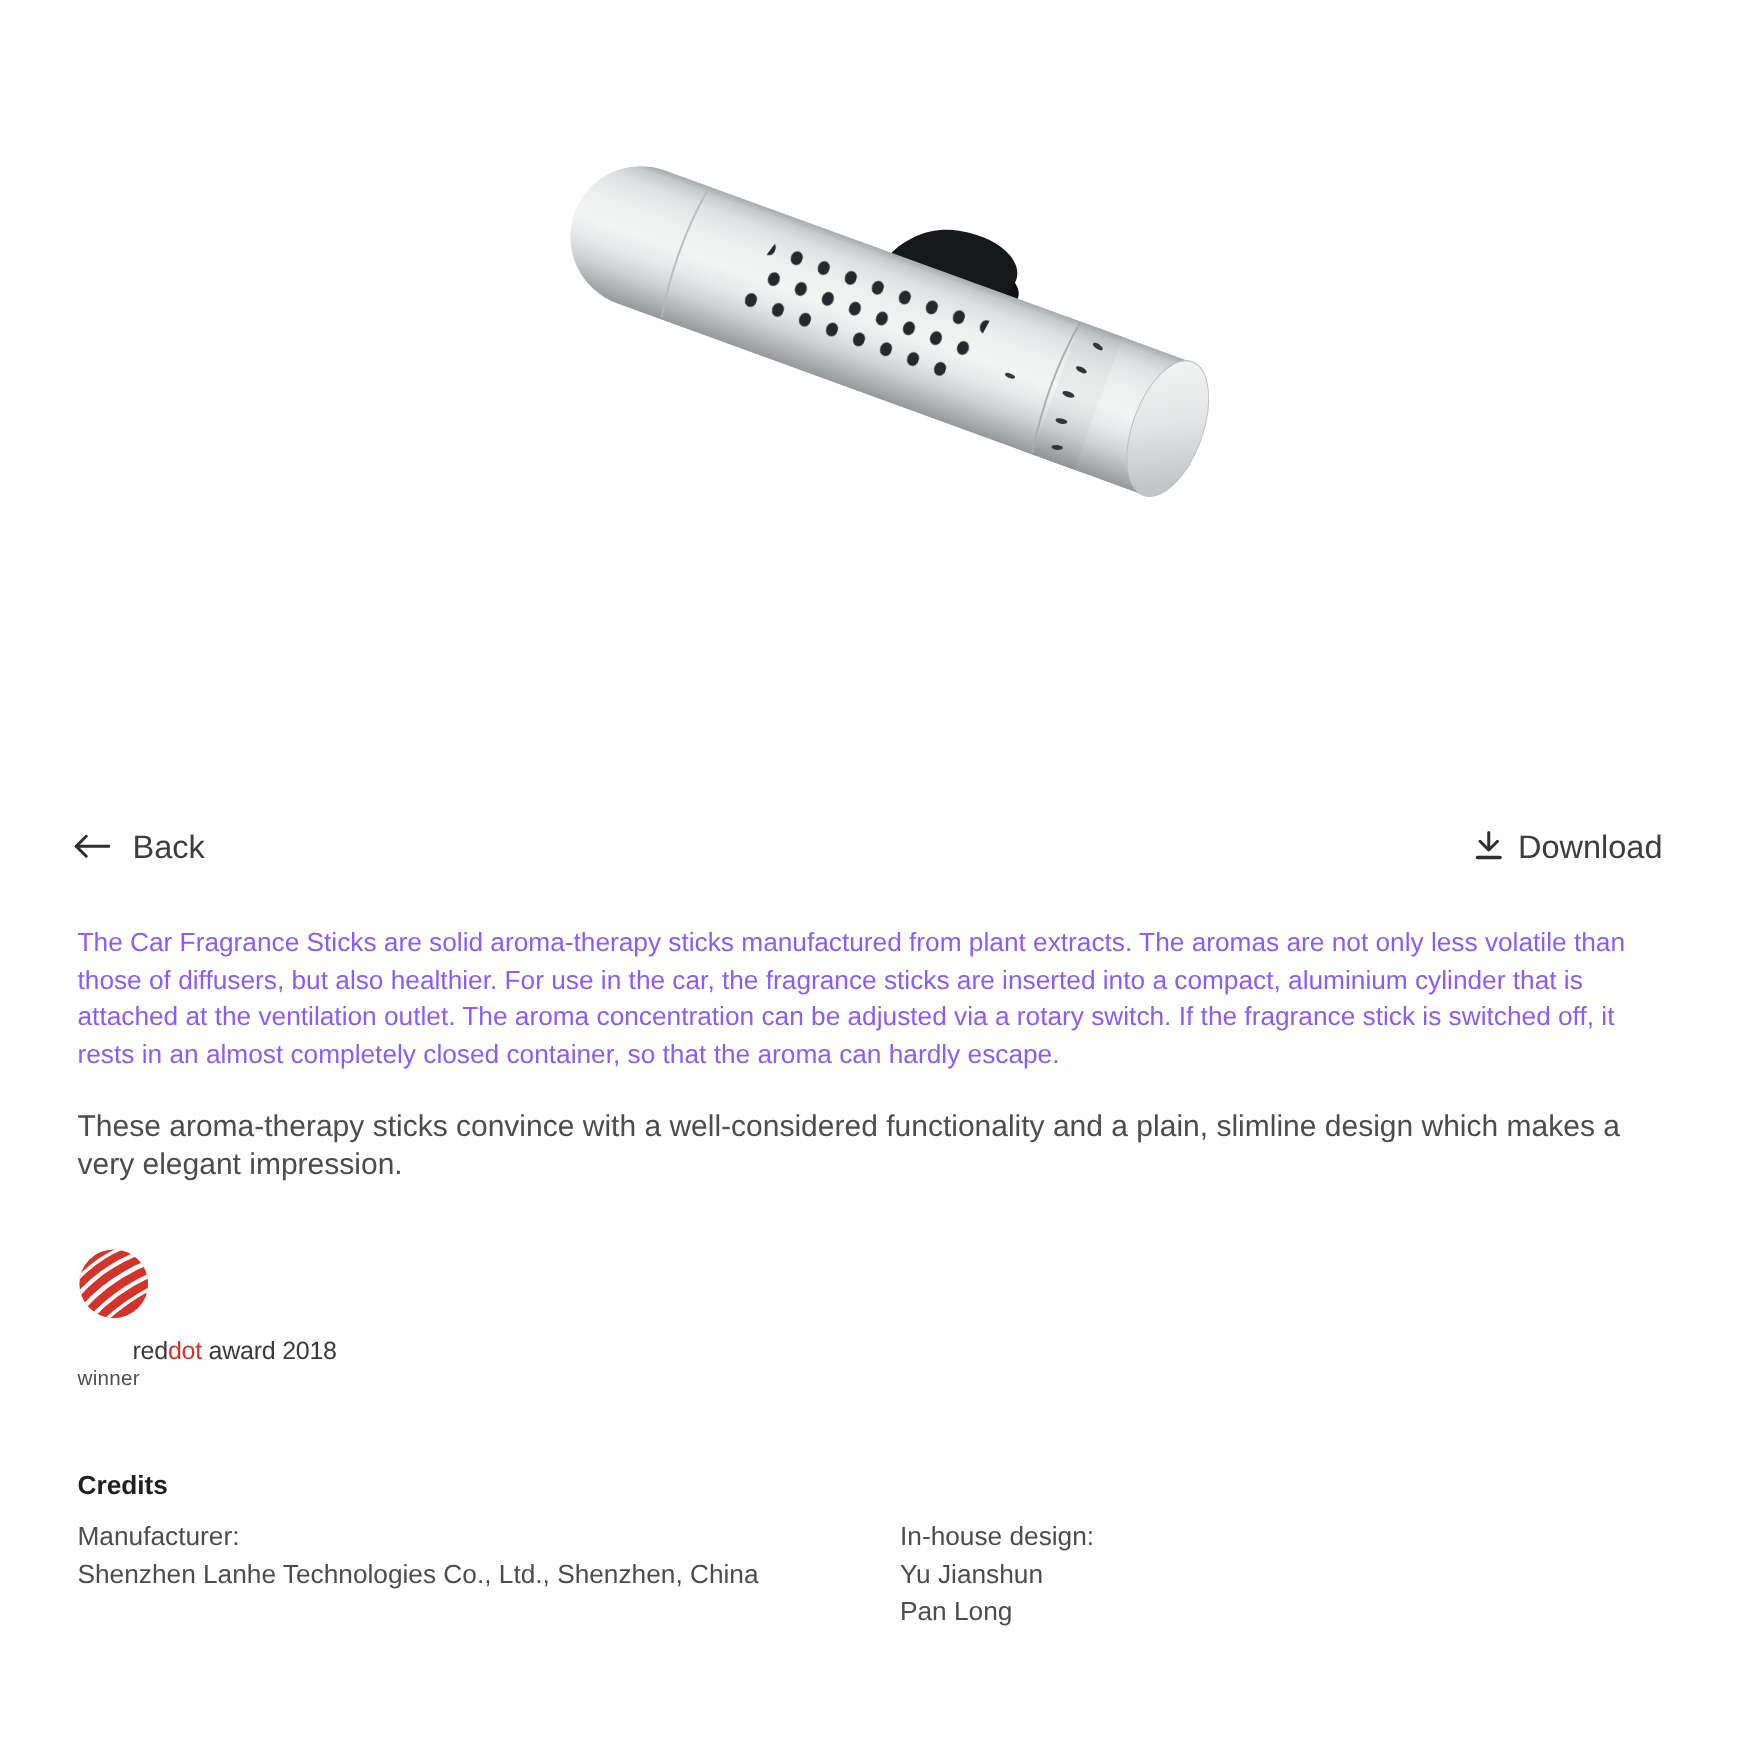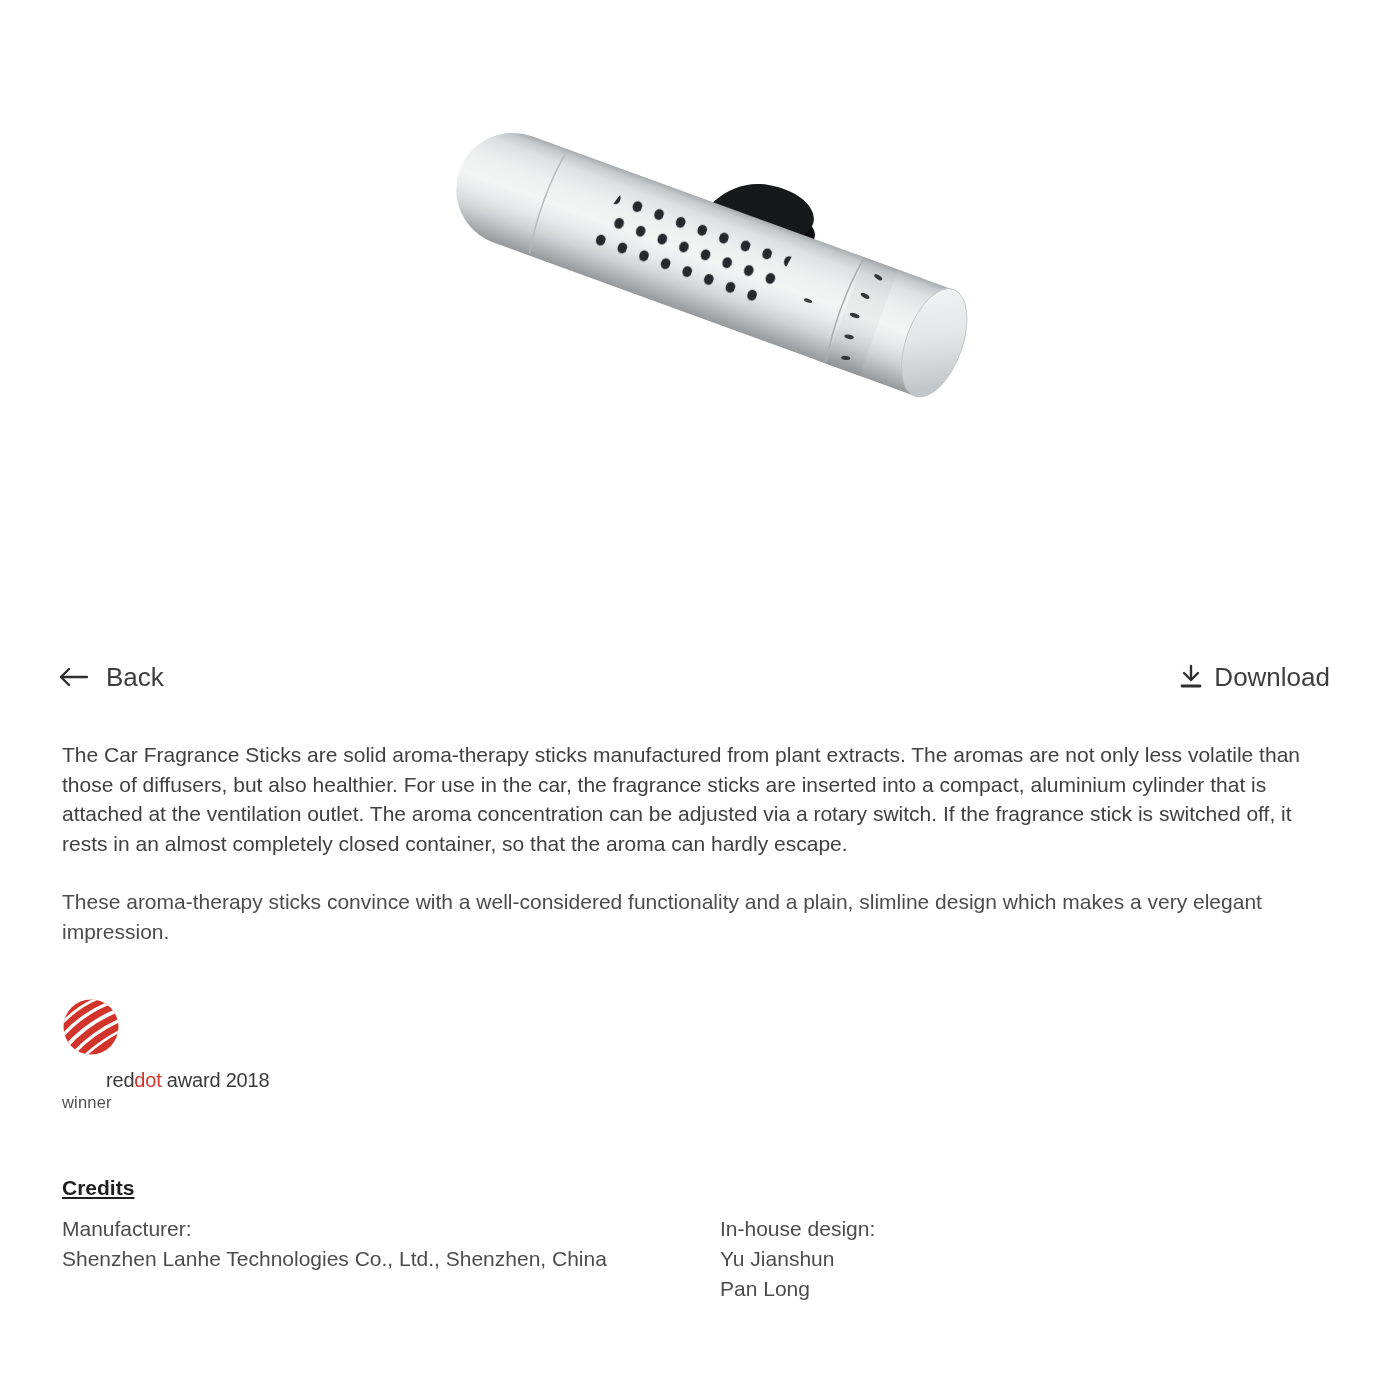--- a/index.html
+++ b/index.html
@@ -40,32 +40,32 @@
   .back-gap { width: 18px; }
   .dl-gap { width: 11px; }
   .section-pad {
     padding-left: 62px;
     padding-right: 70px;
   }
   .description {
     margin: 41px 0 0 0;
     font-size: 21px;
     line-height: 29.5px;
-    color: #404040;
+    color: #8b5cf6;
   }
   .sub-heading {
     margin: 56px 0 0 0;
     font-size: 21px;
     line-height: 29px;
     font-weight: 700;
     color: #1f1f1f;
   }
   .jury-text {
     margin: 29px 0 0 0;
-    font-size: 21px;
+    font-size: 24px;
     line-height: 29.5px;
     color: #4c4c4c;
   }
   .award {
     margin-top: 52px;
   }
   .award-line1 {
     margin-top: 9px;
     font-size: 20px;
     font-weight: 400;
@@ -76,21 +76,20 @@
   }
   .award-line1 .dot-red { color: #d2342b; }
   .award-line2 {
     font-size: 16.5px;
     color: #4f4f4f;
     line-height: 20px;
     letter-spacing: 0.2px;
   }
   .credits-heading {
     margin-top: 61px;
-    text-decoration: underline;
   }
   .credits-grid {
     display: flex;
     margin-top: 12px;
     font-size: 21px;
     line-height: 30px;
     color: #4c4c4c;
   }
   .credits-col-left { width: 658px; flex: 0 0 658px; }
   .credits-col-right { flex: 1; }

